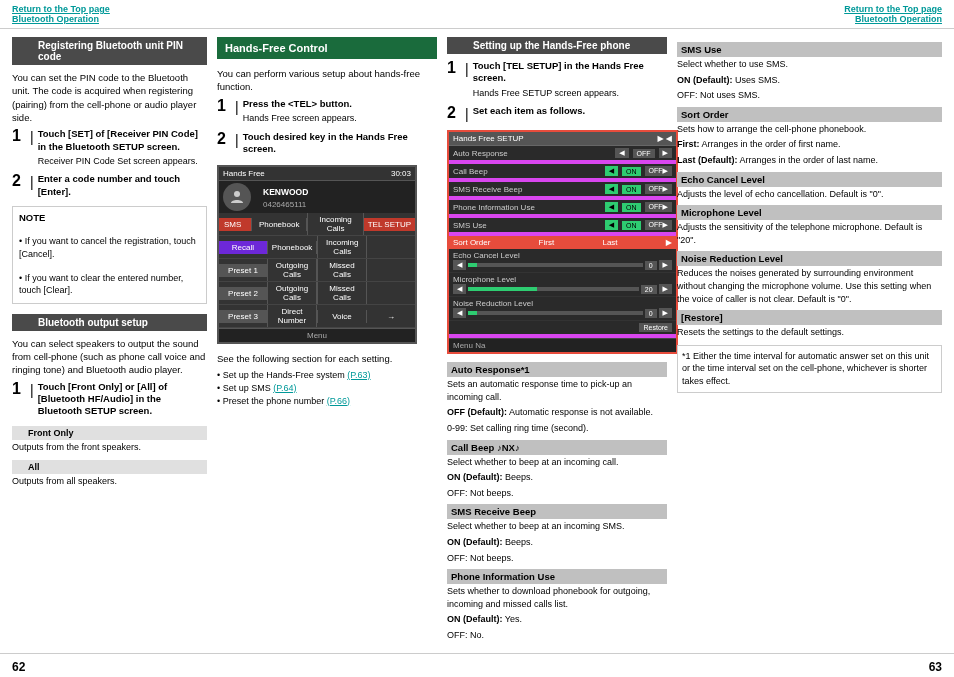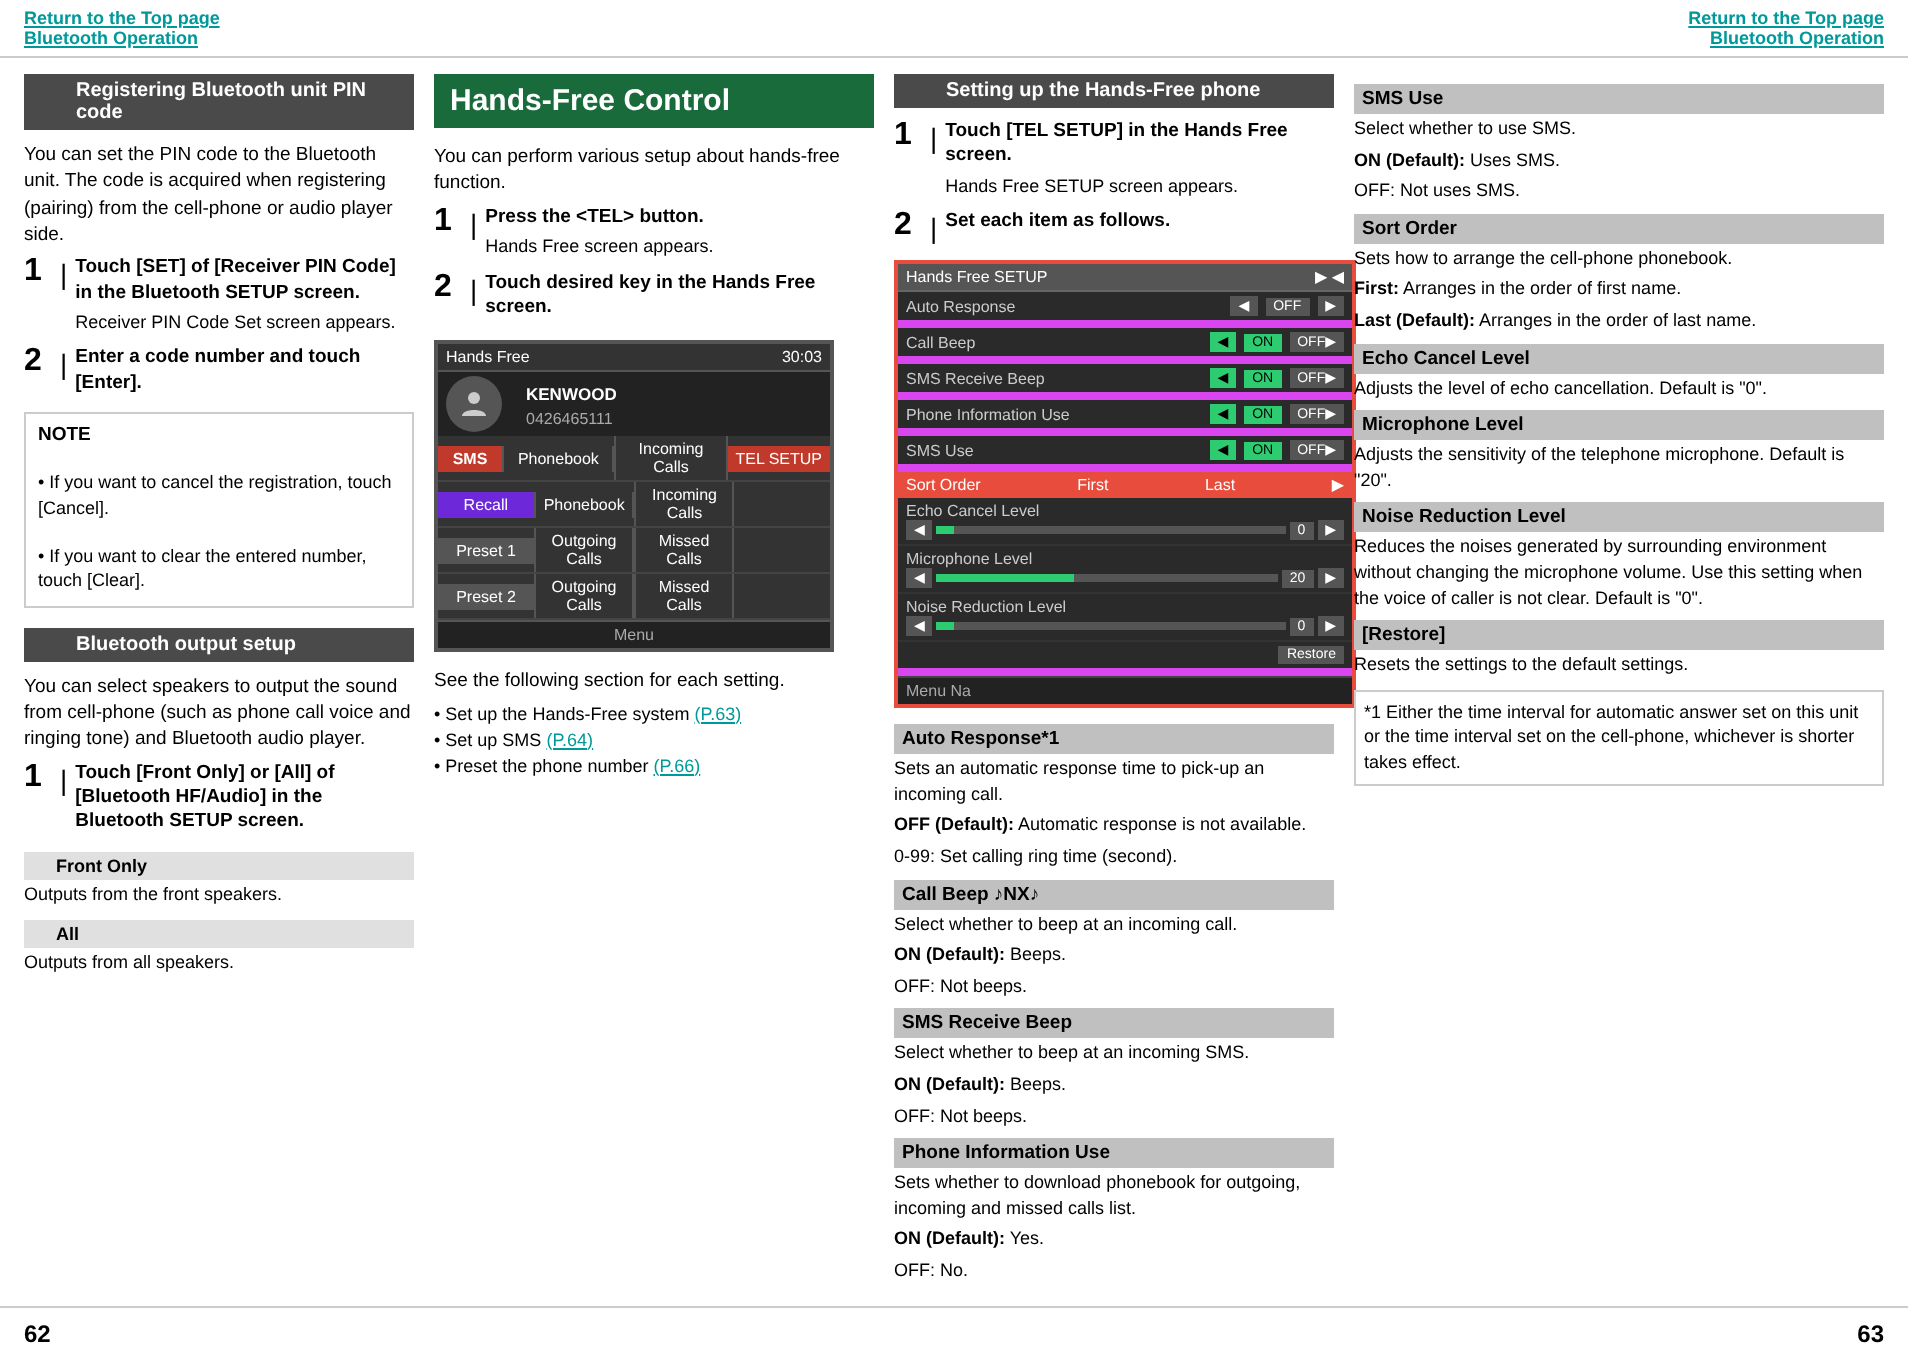--- a/index.html
+++ b/index.html
@@ -154,21 +154,21 @@
     .gray-bar-text {
       font-size: 9px;
       padding: 0 0 4px 0;
       color: #000;
     }
 
     
     .hf-header {
       background: #1a6b3c;
       color: #fff;
-      font-size: 15px;
+      font-size: 11px;
       font-weight: bold;
       padding: 5px 8px;
       margin-bottom: 8px;
     }
 
     
     .bullet-link {
       font-size: 9px;
       margin-bottom: 3px;
       color: #000;
@@ -217,23 +217,22 @@
       display: flex;
       align-items: center;
       background: #333;
       border-bottom: 1px solid #444;
     }
     .ds-cell-red {
       background: #c0392b;
       color: #fff;
       padding: 2px 5px;
       font-size: 8px;
-      font-weight: bold;
+      font-weight: normal;
       min-width: 32px;
-      text-align: center;
     }
     .ds-cell {
       color: #fff;
       padding: 2px 4px;
       font-size: 8px;
       flex: 1;
       text-align: center;
     }
     .ds-cell-border {
       border-left: 1px solid #555;
@@ -502,20 +501,26 @@
         <div class="ds-cell"></div>
       </div>
 
       <div class="ds-row">
         <div class="ds-cell" style="background:#555;">Preset 2</div>
         <div class="ds-cell ds-cell-border">Outgoing Calls</div>
         <div class="ds-cell ds-cell-border">Missed Calls</div>
         <div class="ds-cell"></div>
       </div>
 
+      <div class="ds-row">
+        <div class="ds-cell" style="background:#555;">Preset 3</div>
+        <div class="ds-cell ds-cell-border">Direct Number</div>
+        <div class="ds-cell ds-cell-border">Voice</div>
+        <div class="ds-cell">→</div>
+      </div>
       <div class="ds-footer">Menu</div>
     </div>
 
     <p class="body-text">See the following section for each setting.</p>
     <div class="bullet-link">
       <span>Set up the Hands-Free system</span>
       <span class="link-text">(P.63)</span>
     </div>
     <div class="bullet-link">
       <span>Set up SMS</span>

